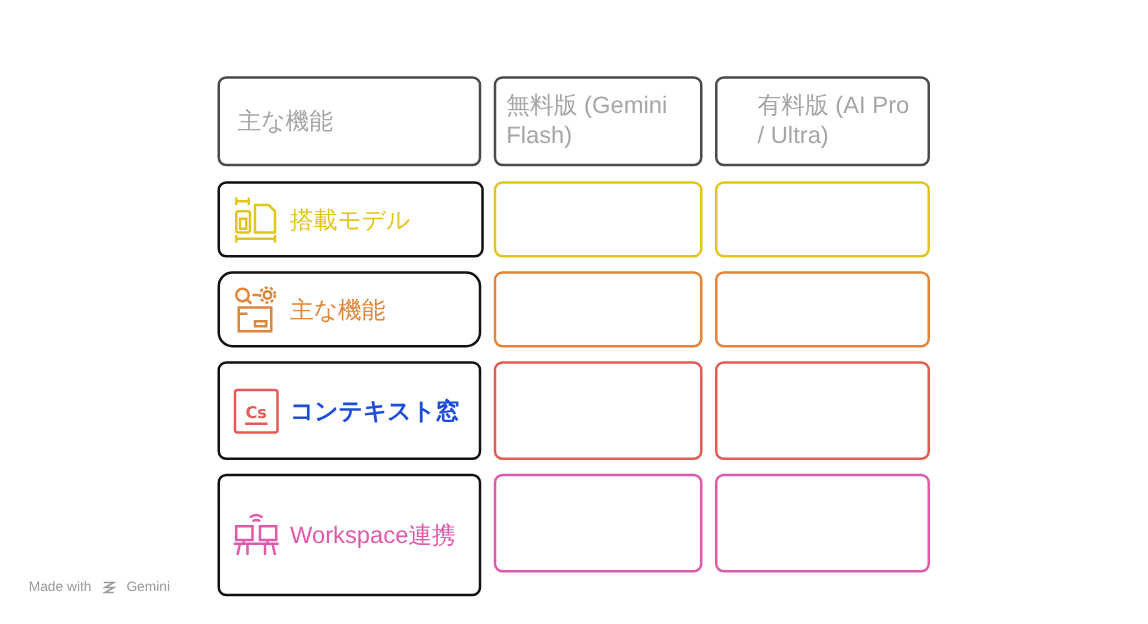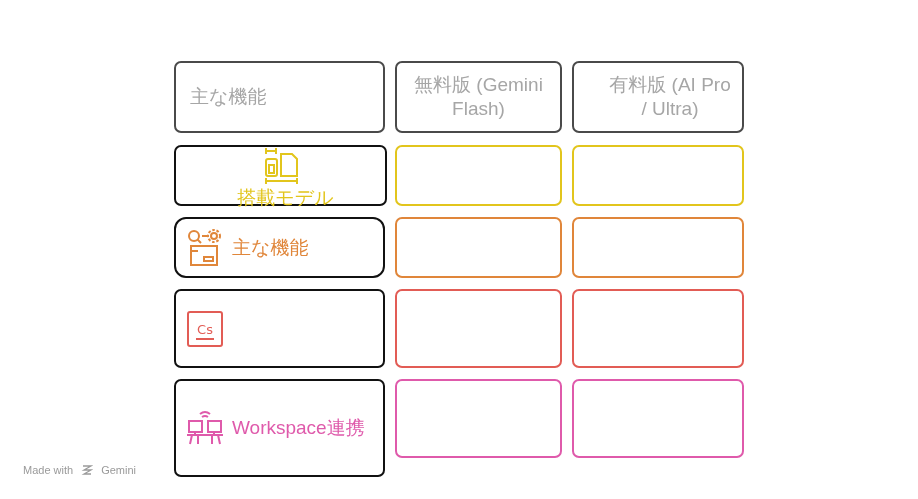--- a/index.html
+++ b/index.html
@@ -5,21 +5,21 @@
     html, body { margin: 0; padding: 0; }
     body {
       width: 918px; height: 499px; background: #ffffff; position: relative; overflow: hidden;
       font-family: "Liberation Sans", "DejaVu Sans", sans-serif;
     }
     .cell {
       position: absolute; box-sizing: border-box; border-radius: 7px; background: #fff;
     }
     .hdr { border: 2px solid #4a4a4a; color: #a6a6a6; font-size: 19px; }
     .hdr.c1 { display: flex; align-items: center; padding-left: 14px; }
-    .hdr.cc { display: flex; align-items: center; justify-content: center; text-align: center; line-height: 24px; padding: 0 8px; }
+    .hdr.cc { display: flex; align-items: center; justify-content: center; line-height: 24px; padding: 0 8px; }
     .rowlabel { border: 2px solid #111; display: flex; align-items: center; padding-left: 10px; font-size: 19px; }
     .rowlabel .icon { width: 38px; height: 38px; margin-right: 8px; flex: none; }
     .rowlabel .icon svg { width: 38px; height: 38px; display: block; }
     .val { border: 2px solid; }
     .footer {
       position: absolute; left: 23px; top: 464px; font-size: 11px; color: #9a9a9a;
       display: flex; align-items: flex-end; gap: 8px;
     }
     .footer .napkin-icon { width: 12px; height: 12px; }
   </style>
@@ -29,21 +29,21 @@
 <div class="cell hdr c1" style="left:174px; top:61px; width:211px; height:72px;">
   <span>主な機能</span>
 </div>
 <div class="cell hdr cc" style="left:395px; top:61px; width:167px; height:72px;">
   <span>無料版 (Gemini Flash)</span>
 </div>
 <div class="cell hdr cc" style="left:572px; top:61px; width:172px; height:72px;padding-left:32px;">
   <span>有料版 (AI Pro / Ultra)</span>
 </div>
 
-<div class="cell rowlabel" style="left:174px; top:145px; width:213px; height:61px; color:#e2c51c;flex-direction:column;">
+<div class="cell rowlabel" style="left:174px; top:145px; width:213px; height:61px; color:#e2c51c;">
   <span class="icon">
     <svg viewBox="0 0 38 38" fill="none" stroke="#e2c51c" stroke-width="2">
       <line x1="3" y1="4" x2="13" y2="4"></line>
         <line x1="3" y1="1" x2="3" y2="7"></line>
         <line x1="13" y1="1" x2="13" y2="7"></line>
       <rect x="3" y="12" width="11" height="17" rx="2"></rect>
       <rect x="6" y="18" width="5" height="8"></rect>
       <path d="M18 7 H29 L34 12 V29 H18 Z"></path>
       <line x1="3" y1="34" x2="34" y2="34"></line>
         <line x1="3" y1="31" x2="3" y2="37"></line>
@@ -74,28 +74,29 @@
   </span>
   <span>主な機能</span>
 </div>
 <div class="cell val" style="left:395px; top:217px; width:167px; height:61px; border-color:#e0863a;">
   <span></span>
 </div>
 <div class="cell val" style="left:572px; top:217px; width:172px; height:61px; border-color:#e0863a;">
   <span></span>
 </div>
 
-<div class="cell rowlabel" style="left:174px; top:289px; width:211px; height:79px; color:#1d4ed8;">
+<div class="cell rowlabel" style="left:174px; top:289px; width:211px; height:79px; color:#1d4ed8;font-weight:bold;">
   <span class="icon">
     <svg viewBox="0 0 38 38" fill="none" stroke="#e25c55" stroke-width="2">
       <rect x="2" y="2" width="34" height="34" rx="2"></rect>
       <text x="19" y="24" text-anchor="middle" font-family="DejaVu Sans, sans-serif" font-size="13" fill="#e25c55" stroke="none">Cs</text>
       <line x1="10" y1="29" x2="28" y2="29"></line>
     </svg>
   </span>
+  <span>コンテキスト窓</span>
 </div>
 <div class="cell val" style="left:395px; top:289px; width:167px; height:79px; border-color:#e25c55;">
   <span></span>
 </div>
 <div class="cell val" style="left:572px; top:289px; width:172px; height:79px; border-color:#e25c55;">
   <span></span>
 </div>
 
 <div class="cell rowlabel" style="left:174px; top:379px; width:211px; height:98px; color:#df5aab;">
   <span class="icon">

